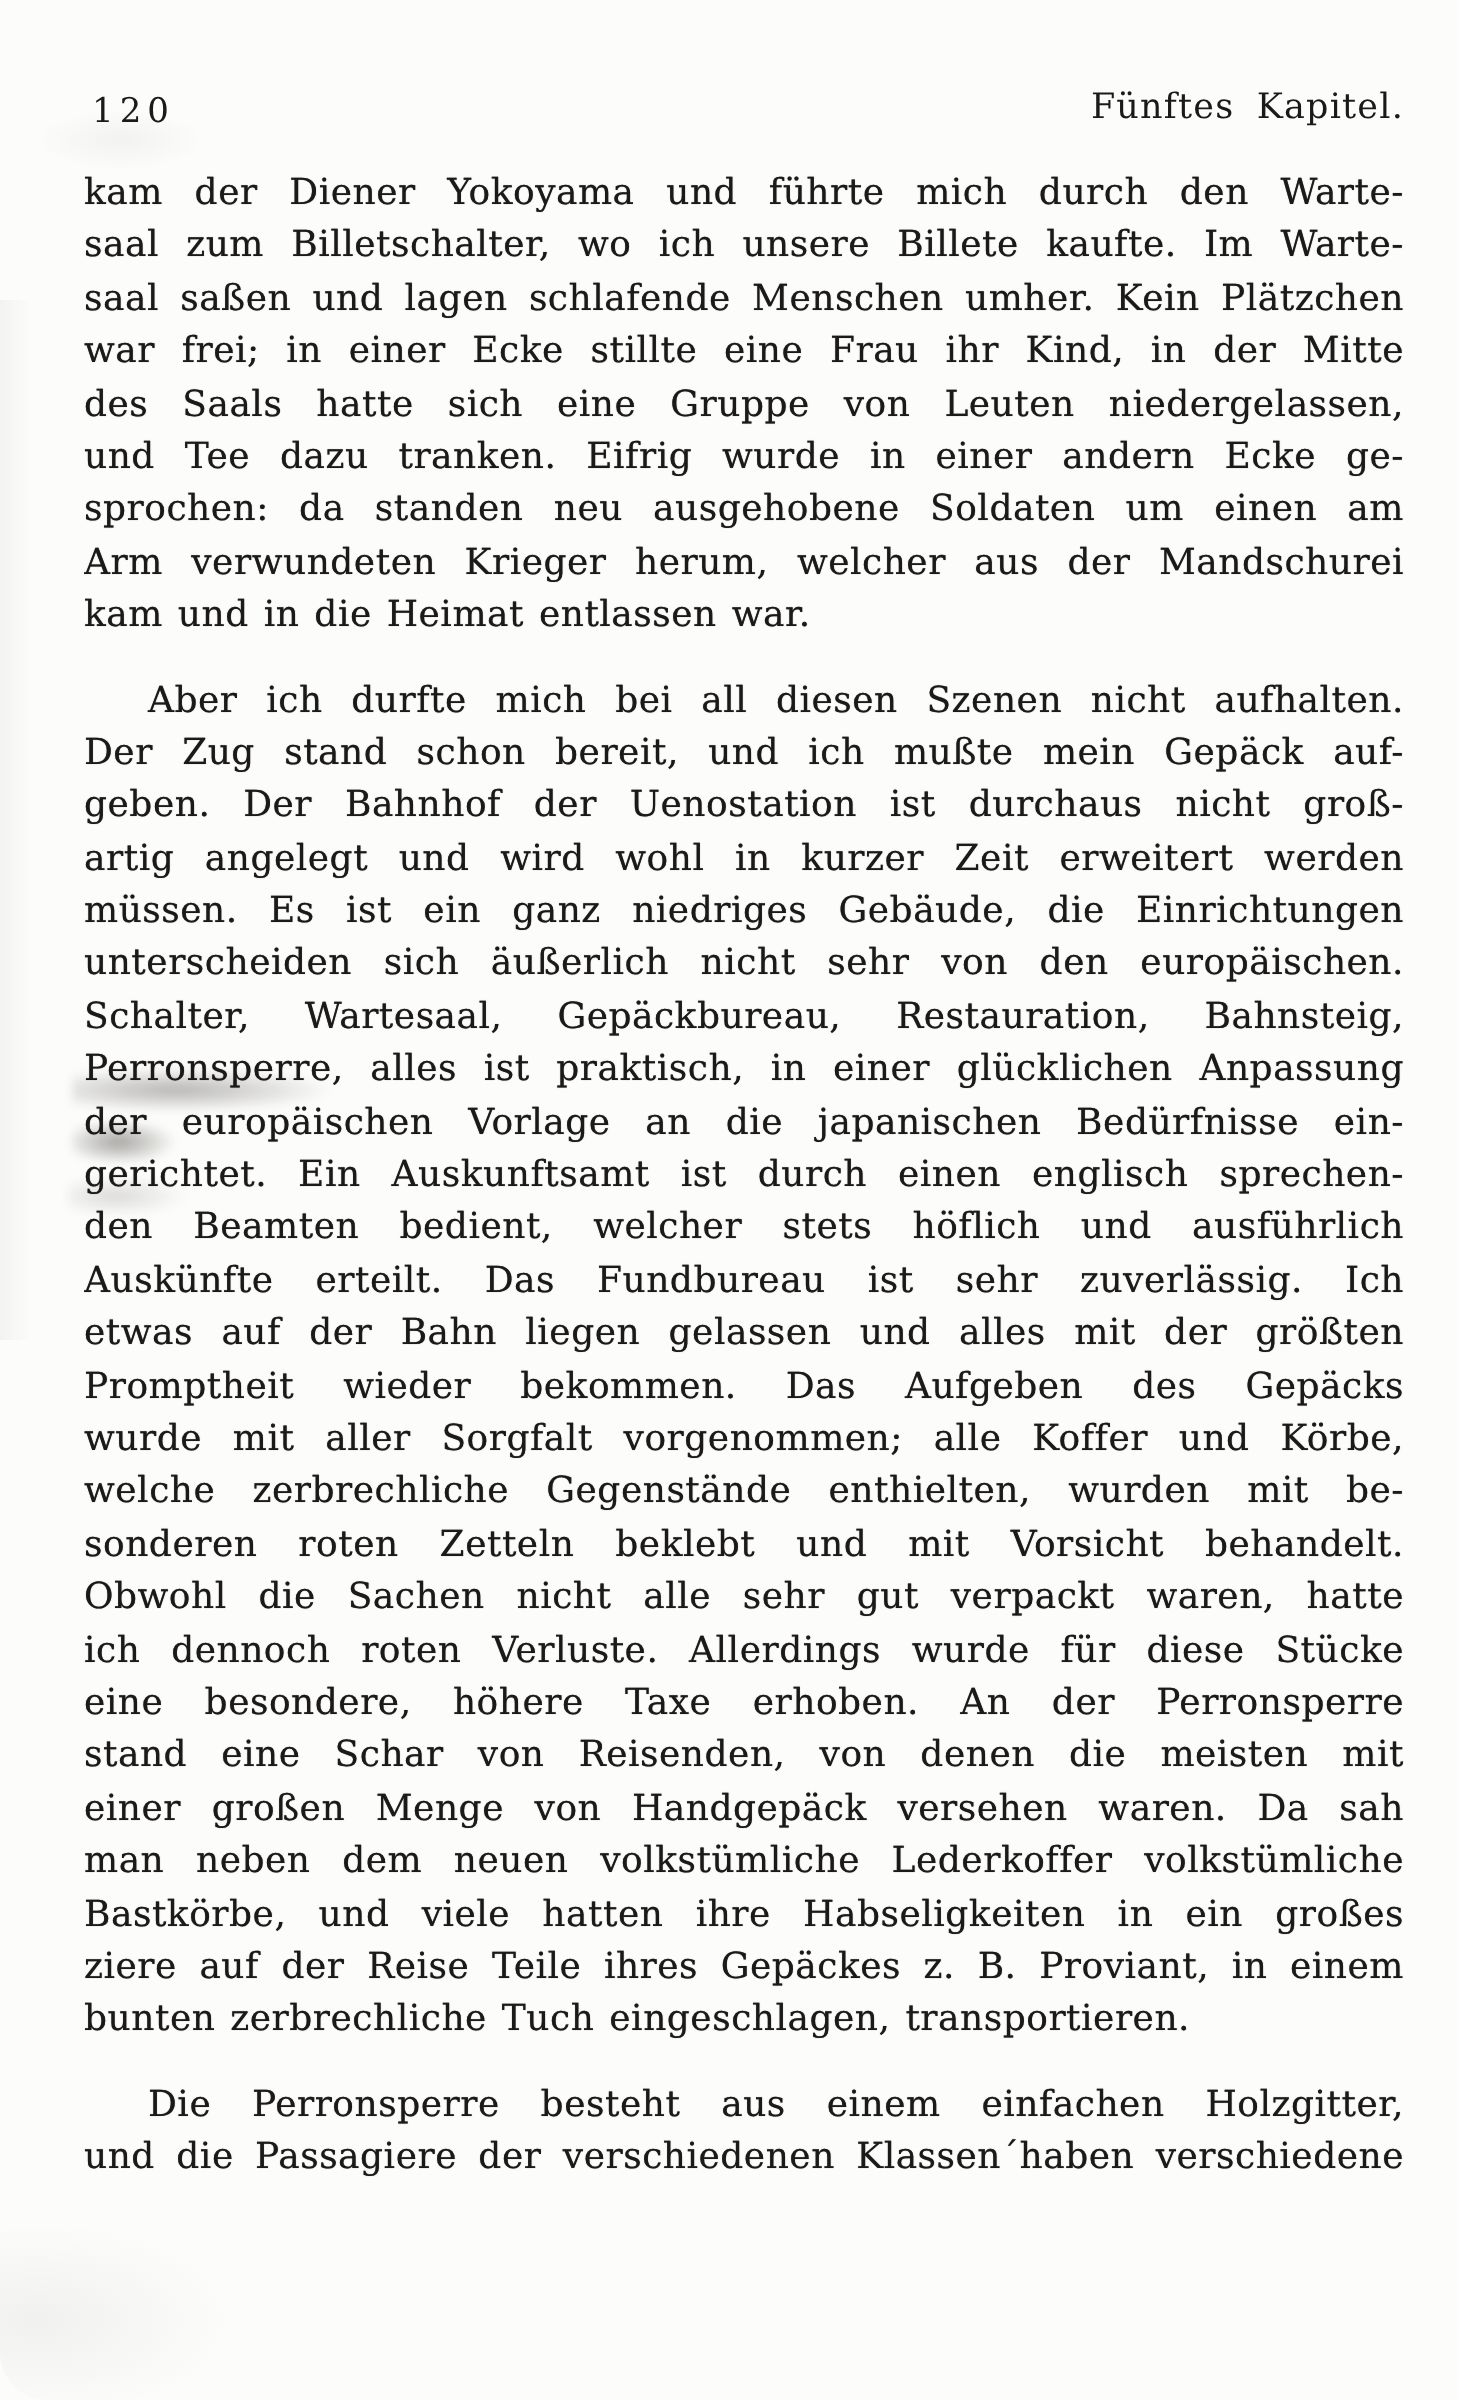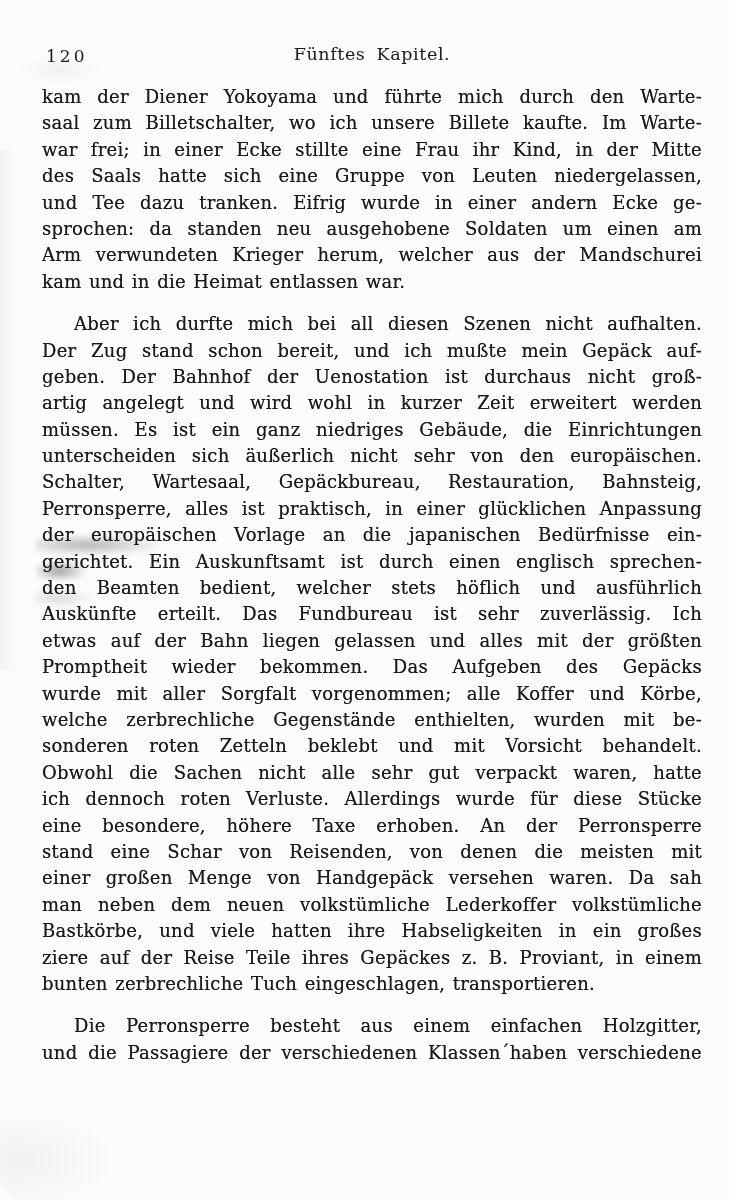--- a/index.html
+++ b/index.html
@@ -37,21 +37,21 @@
     left: 4px;
     top: 2px;
     letter-spacing: 3px;
     font-size: 17px;
   }
   .chapter {
     position: absolute;
     left: 0;
     right: 0;
     top: 0;
-    text-align: center;
+    text-align: right;
     letter-spacing: 0.6px;
     word-spacing: 5px;
     font-size: 17.5px;
   }
   .text-block {
     position: absolute;
     top: 84px;
     left: 42px;
     width: 660px;
     font-size: 18px;
@@ -105,20 +105,21 @@
 
   <div class="header">
     <span class="pagenum">120</span>
     <div class="chapter">Fünftes Kapitel.</div>
   </div>
 
   <div class="text-block">
       <div class="para">
         <div class="line j">kam der Diener Yokoyama und führte mich durch den Warte-</div>
         <div class="line j">saal zum Billetschalter, wo ich unsere Billete kaufte.  Im Warte-</div>
+        <div class="line j">saal saßen und lagen schlafende Menschen umher.  Kein Plätzchen</div>
         <div class="line j">war frei; in einer Ecke stillte eine Frau ihr Kind, in der Mitte</div>
         <div class="line j">des Saals hatte sich eine Gruppe von Leuten niedergelassen,</div>
         <div class="line j">und Tee dazu tranken.  Eifrig wurde in einer andern Ecke ge-</div>
         <div class="line j">sprochen: da standen neu ausgehobene Soldaten um einen am</div>
         <div class="line j">Arm verwundeten Krieger herum, welcher aus der Mandschurei</div>
         <div class="line">kam und in die Heimat entlassen war.</div>
       </div>
       <div class="para">
         <div class="line j indent">Aber ich durfte mich bei all diesen Szenen nicht aufhalten.</div>
         <div class="line j">Der Zug stand schon bereit, und ich mußte mein Gepäck auf-</div>

